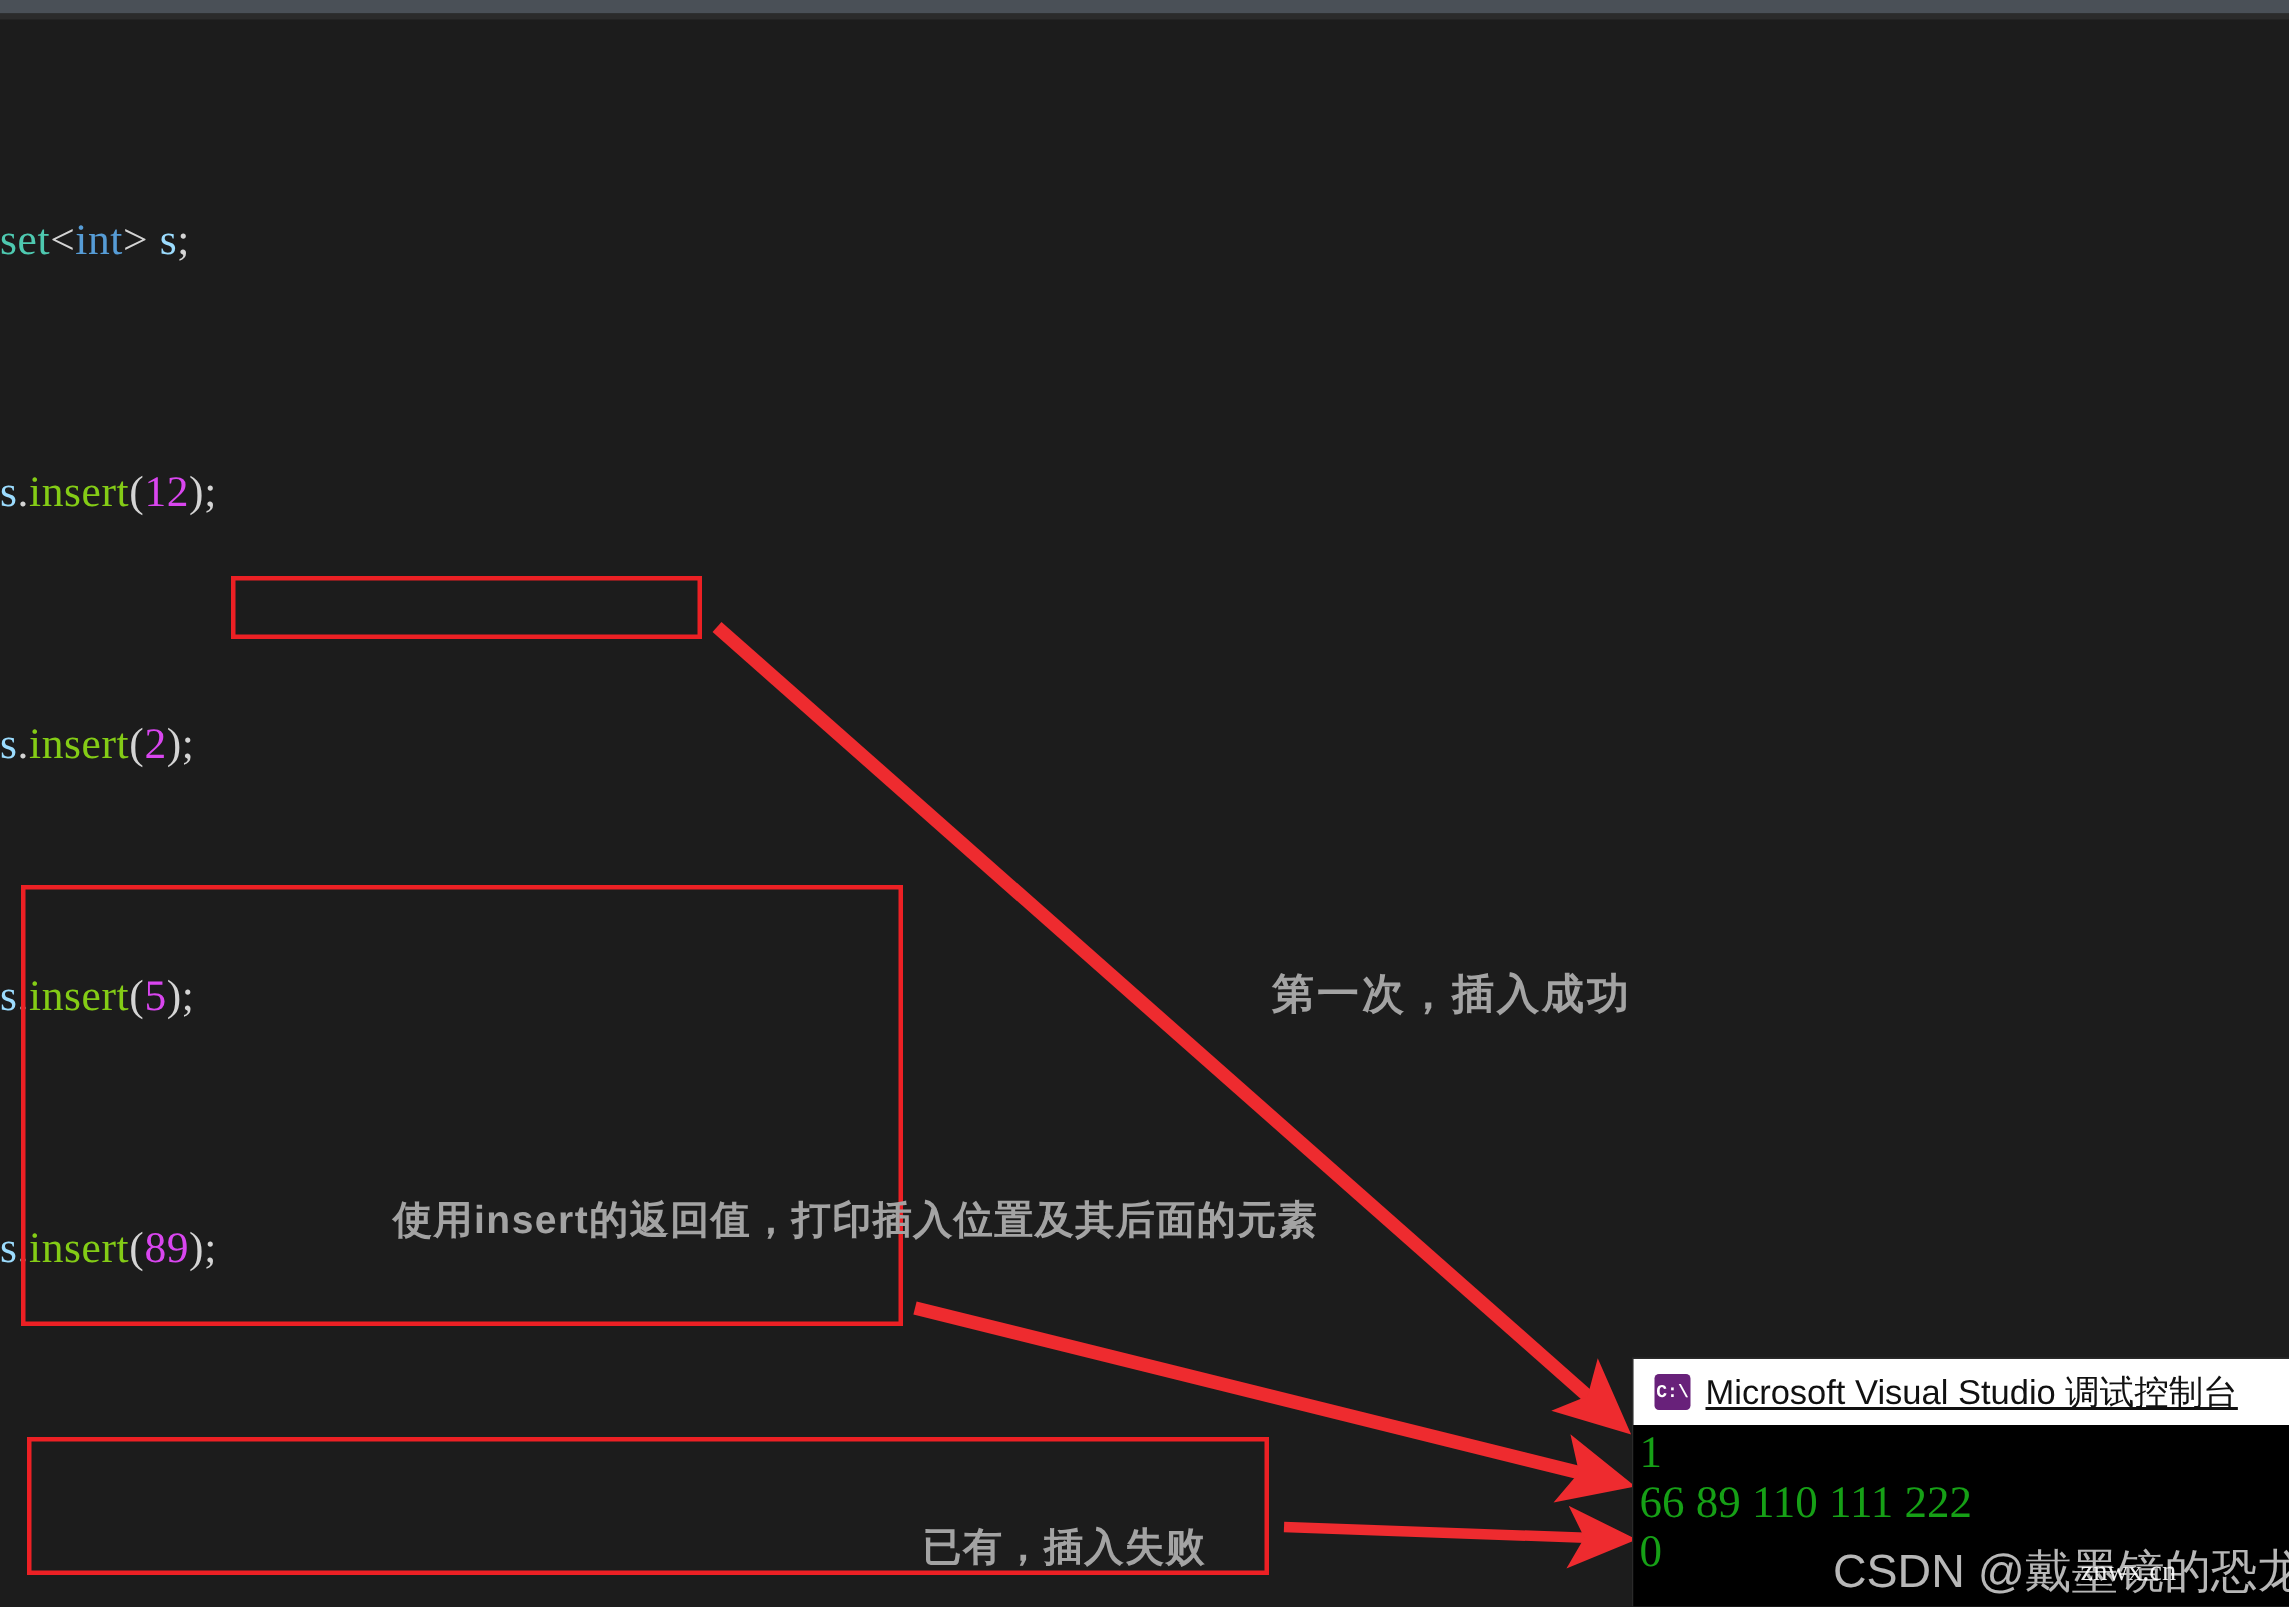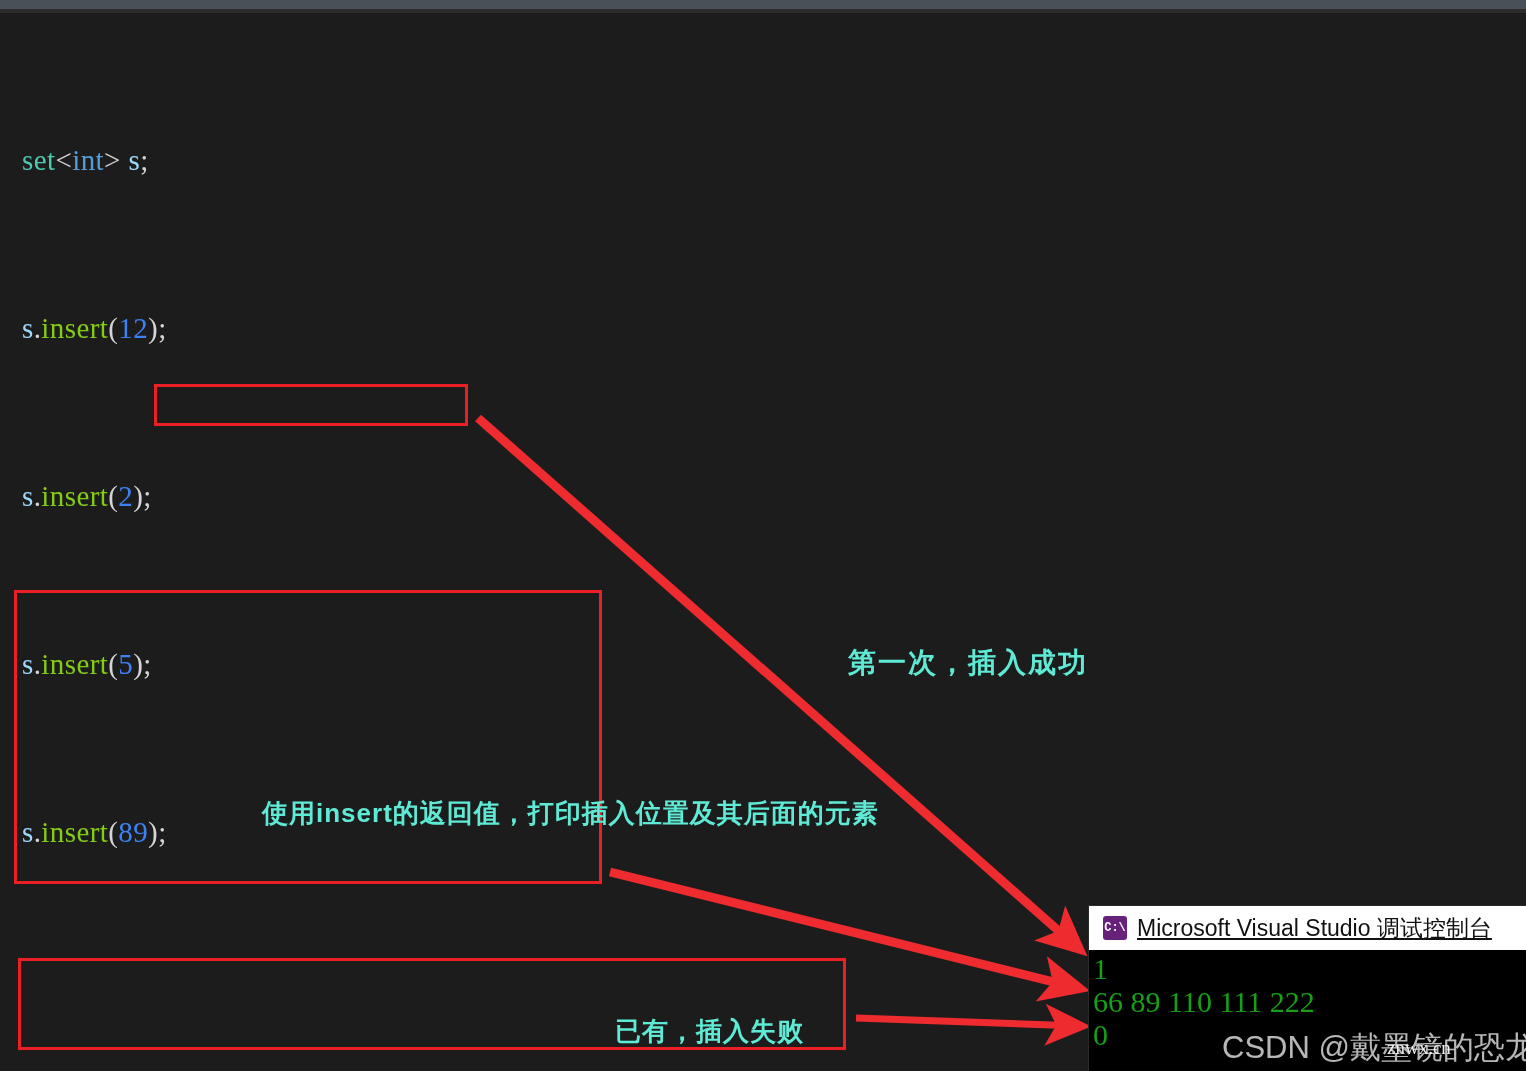--- a/index.html
+++ b/index.html
@@ -37,44 +37,44 @@
     left: 0;
     top: 13px;
     width: 1100px;
     padding: 0;
     font-family: "Liberation Serif", "DejaVu Serif", serif;
     font-size: 29px;
     line-height: 42px;
     white-space: pre;
     letter-spacing: 0.4px;
   }
-  .line { height: 42px; padding-left: 22px; color: #d4d4d4; }
+  .line { height: 42px; color: #d4d4d4; }
 
   .c-type     { color: #4ec9b0; }
   .c-kw       { color: #569cd6; }
   .c-var      { color: #9cdcfe; }
   .c-fn       { color: #84cc16; }
-  .c-num      { color: #3b82f6; }
+  .c-num      { color: #d946ef; }
   .c-punct    { color: #d4d4d4; }
 
   
   .redbox {
     position: absolute;
     border: 3px solid #ec2024;
     box-sizing: border-box;
     pointer-events: none;
   }
   #box-p1second { left: 154px;  top: 384px;  width: 314px; height: 42px; }
   #box-while    { left: 14px;   top: 590px;  width: 588px; height: 294px; }
   #box-p2       { left: 18px;   top: 958px;  width: 828px; height: 92px; }
 
   
   .anno {
     position: absolute;
-    color: #5eead4;
+    color: #a3a3a3;
     font-family: "Liberation Sans", "DejaVu Sans", sans-serif;
     font-weight: bold;
     white-space: nowrap;
   }
   #anno-first   { left: 848px; top: 644px; font-size: 28px; letter-spacing: 2px; }
   #anno-usage   { left: 262px; top: 796px; font-size: 26px; letter-spacing: 1px; }
   #anno-exists  { left: 615px; top: 1014px; font-size: 26px; letter-spacing: 1px; }
 
   
   #arrows {

